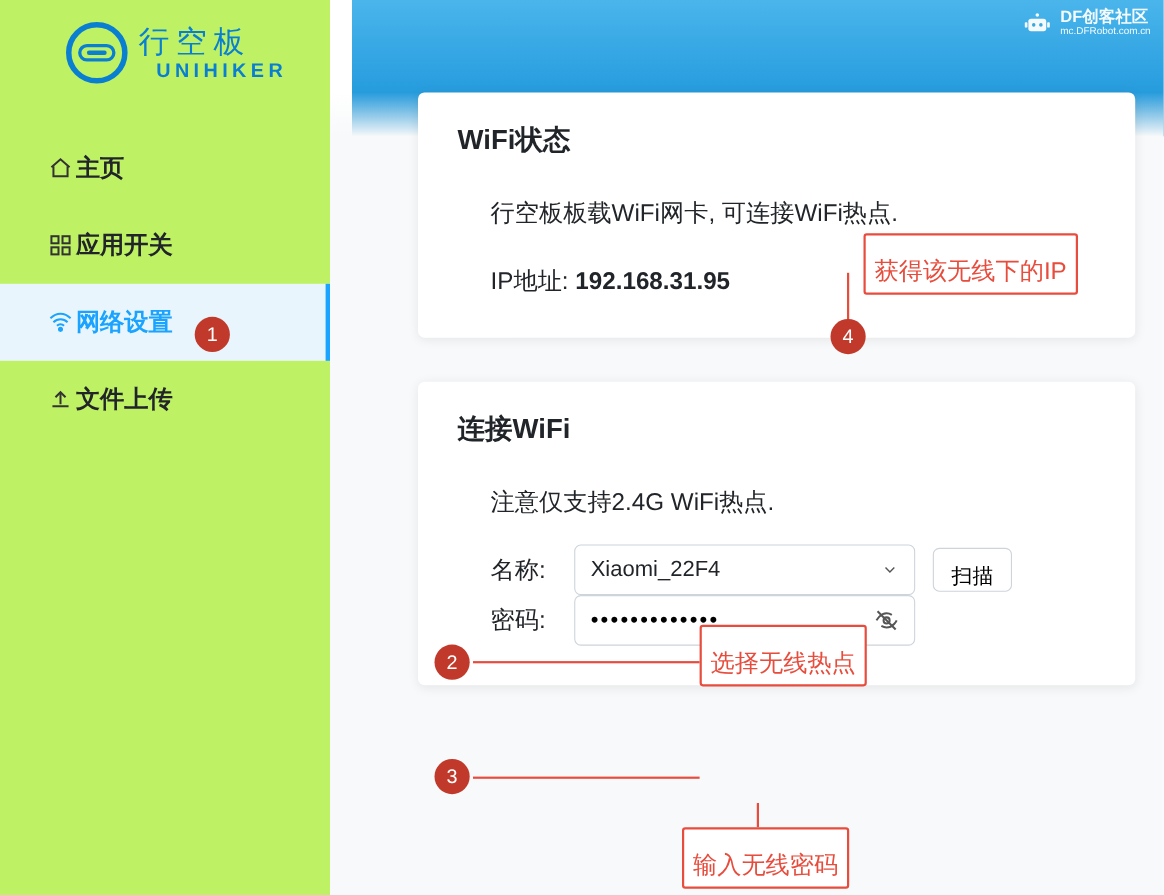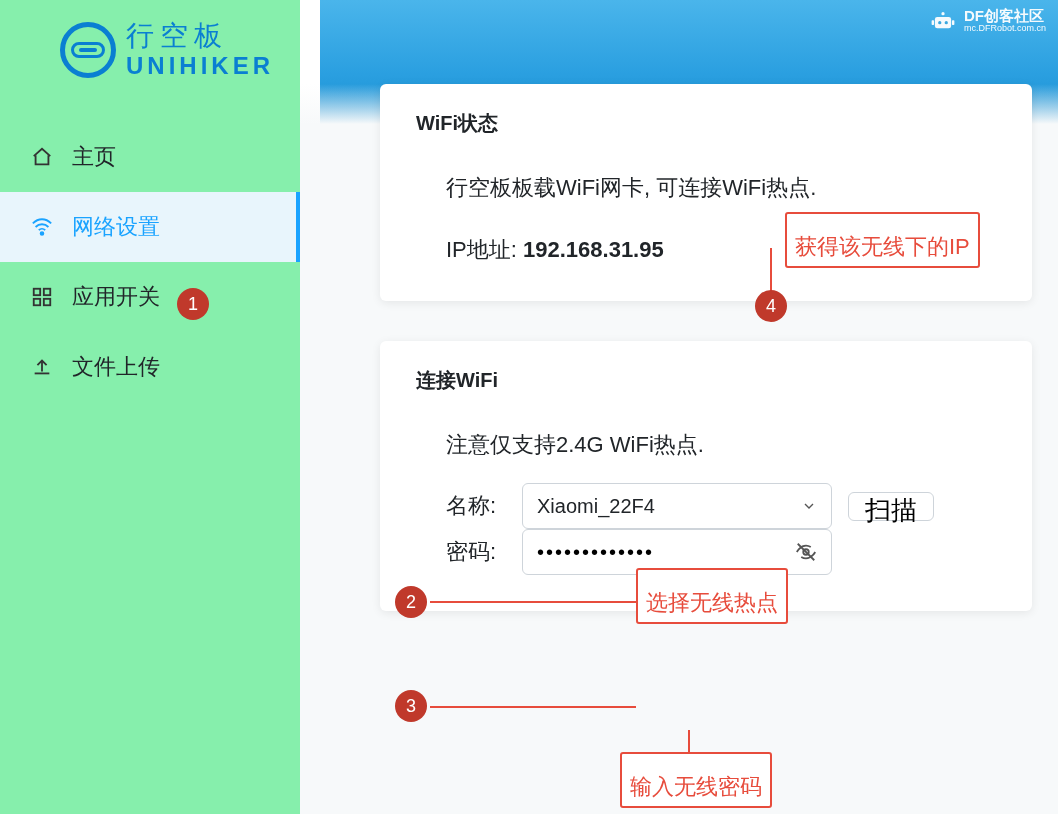--- a/index.html
+++ b/index.html
@@ -5,44 +5,44 @@
   * { box-sizing: border-box; margin: 0; padding: 0; }
   body {
     font-family: "Segoe UI", "Microsoft YaHei", Arial, sans-serif;
     width: 1058px; height: 814px;
     background: #fff;
     position: relative; overflow: hidden;
     color: #212529;
   }
   .sidebar {
     position: absolute; left: 0; top: 0; bottom: 0; width: 300px;
-    background: #86efac;
+    background: #bef264;
   }
   .logo {
     display: flex; align-items: center; gap: 10px;
     padding: 20px 0 26px 60px;
   }
   .logo-mark {
     width: 56px; height: 56px; border: 5px solid #0a7fd2; border-radius: 50%;
     display: flex; align-items: center; justify-content: center;
   }
   .logo-mark-inner {
     width: 34px; height: 16px; border: 3px solid #0a7fd2; border-radius: 10px;
     display:flex; align-items:center; justify-content:center;
   }
   .logo-mark-dot { width: 18px; height:4px; background:#0a7fd2; border-radius:2px; }
   .logo-text { display:flex; flex-direction:column; line-height:1.15;}
   .logo-cn { font-size: 28px; letter-spacing: 6px; color:#0a7fd2; font-weight:500;}
-  .logo-en { font-size: 24px; letter-spacing: 4px; color:#0a7fd2; font-weight:600;}
+  .logo-en { font-size: 18px; letter-spacing: 4px; color:#0a7fd2; font-weight:600;margin-left:16px;}
   .nav { margin-top: 16px; }
   .nav-item {
-    display:flex; align-items:center; gap:18px;
-    padding: 20px 0 20px 30px;
+    display:flex; align-items:center; gap:2px;
+    padding: 20px 0 20px 43px;
     font-size: 22px; color:#212529;
-    cursor:pointer; position:relative;
+    cursor:pointer; position:relative;font-weight:bold;
   }
   .nav-item .icon { width:24px; display:inline-flex; justify-content:center; color:#333;}
   .nav-item.active {
     background: linear-gradient(90deg,#e8f5fc,#e8f5fc);
     color:#1aa3ff;
   }
   .nav-item.active .icon { color:#1aa3ff; }
   .nav-item.active::after {
     content:""; position:absolute; right:0; top:0; bottom:0; width:4px; background:#1aa3ff;
   }
@@ -66,32 +66,32 @@
     background: linear-gradient(180deg, rgba(0,0,0,0) 0, #f7f9fa 40px);
     padding: 0 26px 0 80px;
   }
   .card {
     background:#fff; border-radius:6px;
     box-shadow: 0 2px 10px rgba(0,0,0,0.08);
     padding: 26px 40px 30px 36px;
     margin-bottom: 40px;
     position:relative;
   }
-  .card h2 { font-size:20px; font-weight:700; margin-bottom:30px;}
+  .card h2 { font-size:25px; font-weight:700; margin-bottom:30px;}
   .card .body { padding-left: 30px; font-size:22px; line-height:1.9;}
   .row { display:flex; align-items:center; gap:16px; }
   .label { font-size:22px; min-width:60px; }
   .select {
     height:46px; width:310px; border:1px solid #ced4da; border-radius:6px;
     display:flex; align-items:center; justify-content:space-between;
     padding:0 14px; font-size:20px; background:#fff; cursor:pointer;
   }
   .btn-outline {
-    height:29px; border:1px solid #ced4da; border-radius:6px; background:#fff;
-    padding:0 16px; font-size:26px; cursor:pointer;
+    height:40px; border:1px solid #ced4da; border-radius:6px; background:#fff;
+    padding:12px 16px; font-size:19px; cursor:pointer;
   }
   .input {
     height:46px; width:310px; border:1px solid #ced4da; border-radius:6px;
     display:flex; align-items:center; padding:0 14px; background:#fff;
     justify-content:space-between;
   }
   .input input {
     border:none; outline:none; font-size:20px; width:250px; letter-spacing:2px;
   }
   .eye-icon { cursor:pointer; color:#555;}
@@ -134,41 +134,41 @@
   <div class="nav">
     <div class="nav-item">
       <span class="icon">
         <svg width="22" height="22" viewBox="0 0 24 24" fill="none" stroke="currentColor" stroke-width="2">
             <path d="M3 11l9-8 9 8"></path>
             <path d="M5 10v10h14V10"></path>
           </svg>
       </span>
       <span>主页</span>
     </div>
+    <div class="nav-item">
+      <span class="icon">
+        <svg width="22" height="22" viewBox="0 0 24 24" fill="none" stroke="currentColor" stroke-width="2">
+            <rect x="3" y="3" width="7" height="7"></rect>
+            <rect x="14" y="3" width="7" height="7"></rect>
+            <rect x="3" y="14" width="7" height="7"></rect>
+            <rect x="14" y="14" width="7" height="7"></rect>
+          </svg>
+      </span>
+      <span>应用开关</span>
+    </div>
     <div class="nav-item active">
       <span class="icon">
         <svg width="22" height="22" viewBox="0 0 24 24" fill="none" stroke="currentColor" stroke-width="2">
             <path d="M2 8c6-6 14-6 20 0"></path>
             <path d="M5 12c4-4 10-4 14 0"></path>
             <path d="M8.5 15.5c2-2 5-2 7 0"></path>
             <circle cx="12" cy="19" r="1.5" fill="currentColor"></circle>
           </svg>
       </span>
       <span>网络设置</span>
-    </div>
-    <div class="nav-item">
-      <span class="icon">
-        <svg width="22" height="22" viewBox="0 0 24 24" fill="none" stroke="currentColor" stroke-width="2">
-            <rect x="3" y="3" width="7" height="7"></rect>
-            <rect x="14" y="3" width="7" height="7"></rect>
-            <rect x="3" y="14" width="7" height="7"></rect>
-            <rect x="14" y="14" width="7" height="7"></rect>
-          </svg>
-      </span>
-      <span>应用开关</span>
     </div>
     <div class="nav-item">
       <span class="icon">
         <svg width="22" height="22" viewBox="0 0 24 24" fill="none" stroke="currentColor" stroke-width="2">
             <path d="M12 17V5"></path>
             <path d="M7 10l5-5 5 5"></path>
             <path d="M4 19h16"></path>
           </svg>
       </span>
       <span>文件上传</span>

